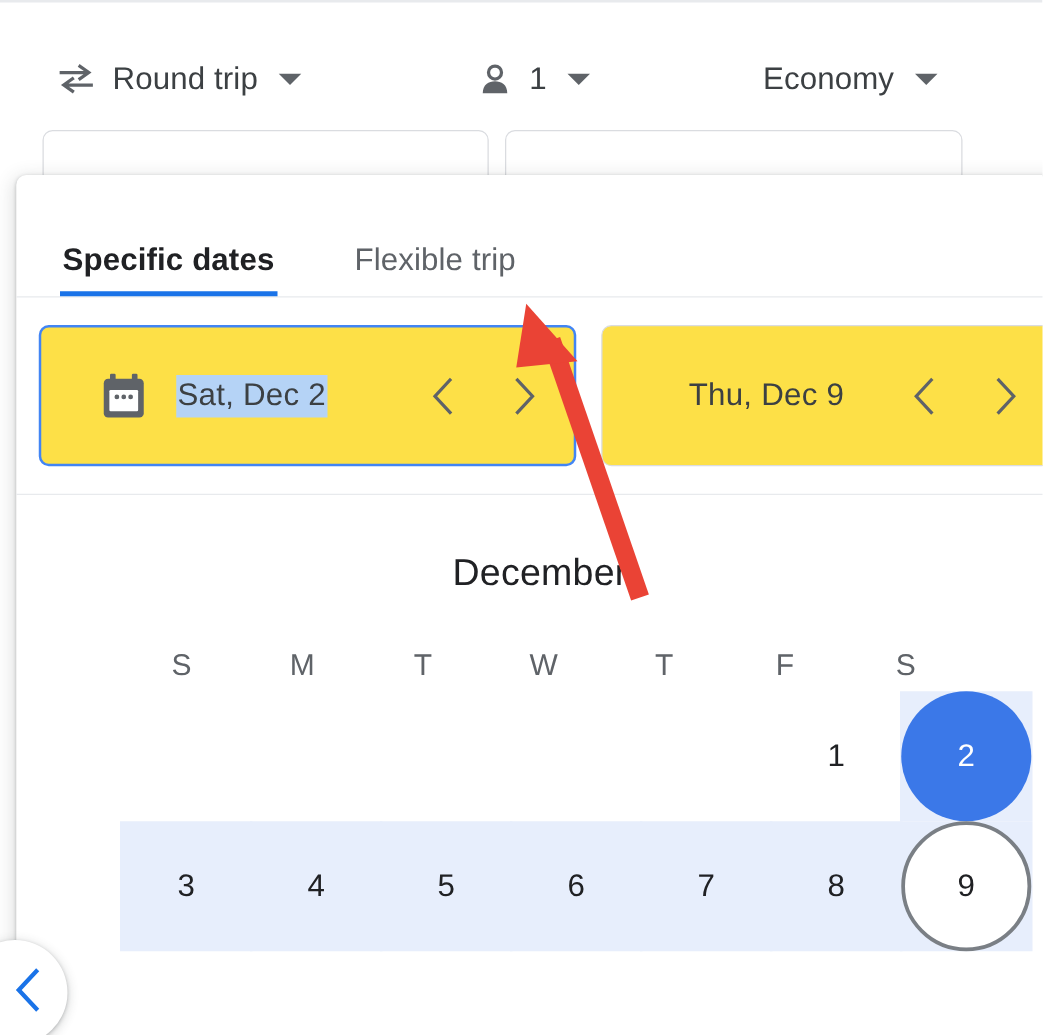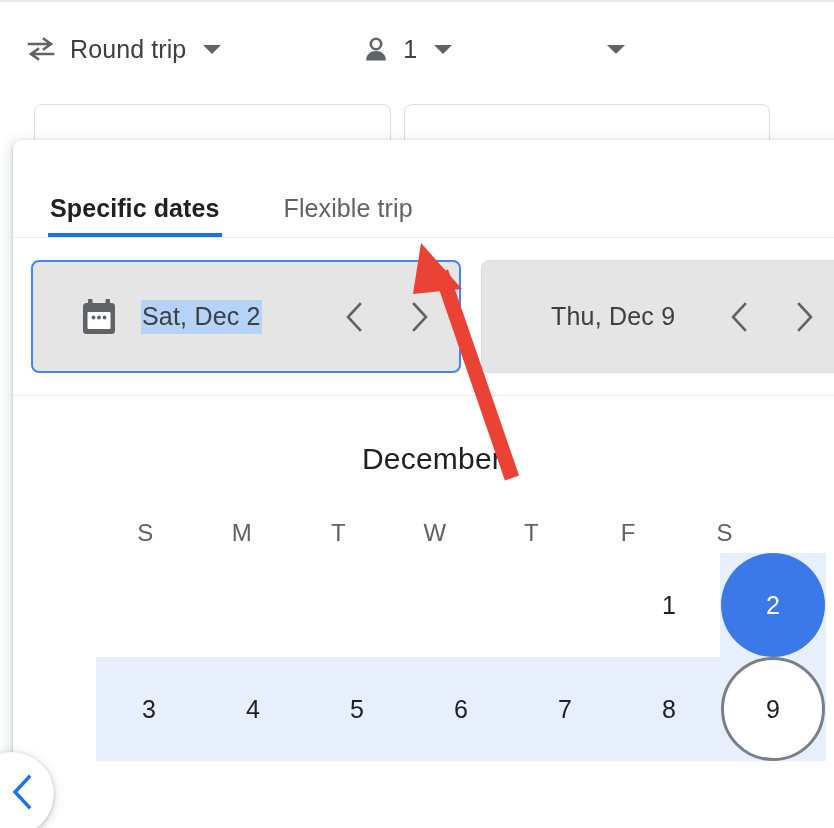--- a/index.html
+++ b/index.html
@@ -26,25 +26,25 @@
   .top-hairline {
     position: absolute;
     left: 0; right: 0; top: 0;
     height: 2px;
     background: #e8eaed;
   }
 
   
   #toolbar {
     position: absolute;
-    left: 0; top: 20px;
+    left: 0; top: 34px;
     height: 58px;
     display: flex;
     align-items: center;
-    padding-left: 26px;
+    padding-left: 46px;
     gap: 45px;
   }
   .tb-group {
     display: flex;
     align-items: center;
     height: 40px;
   }
   .tb-label {
     font-size: 25px;
     color: #3c4043;
@@ -135,21 +135,21 @@
     padding: 0 0 0 18px;
     display: flex;
     align-items: center;
   }
   .date-field {
     box-sizing: border-box;
     height: 113px;
     display: flex;
     align-items: center;
     border-radius: 8px;
-    background: #e5e5e5;
+    background: #fde047;
   }
   #departure-field {
     width: 430px;
     border: 2px solid #4285f4;
     padding-left: 48px;
     padding-right: 18px;
   }
   #return-field {
     width: 364px;
     border: 1px solid #dadce0;
@@ -299,20 +299,21 @@
           <path d="M3.2 25.5 C3.2 18.6 8 16 13 16 C18 16 22.8 18.6 22.8 25.5 Z" fill="#5f6368"></path>
         </svg>
       </span>
       <span class="tb-label">1</span>
       <span class="caret"></span>
     </div>
 
     <span class="gap-md"></span>
 
     <div class="tb-group">
+      <span class="tb-label">Economy</span>
       <span class="caret"></span>
     </div>
   </div>
 
   <div class="odbox" id="origin-box"></div>
   <div class="odbox" id="dest-box"></div>
 </div>
 
 <div id="date-dialog">
 

